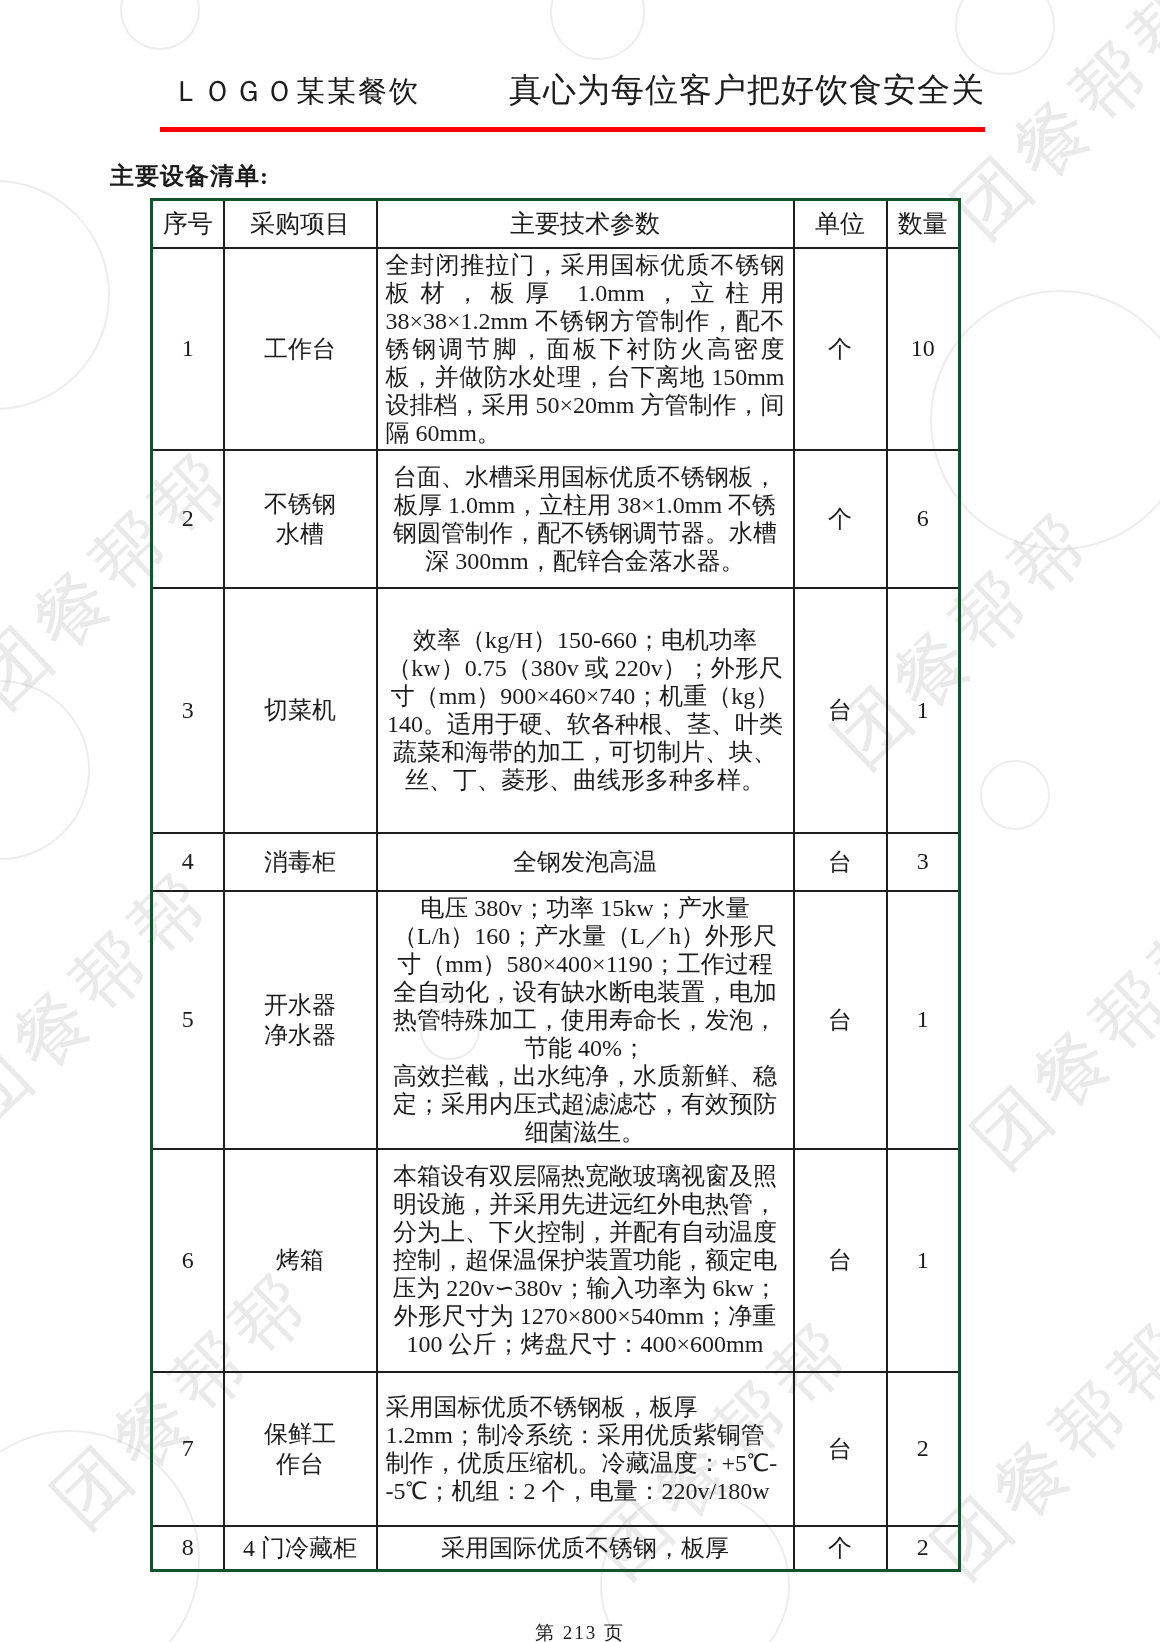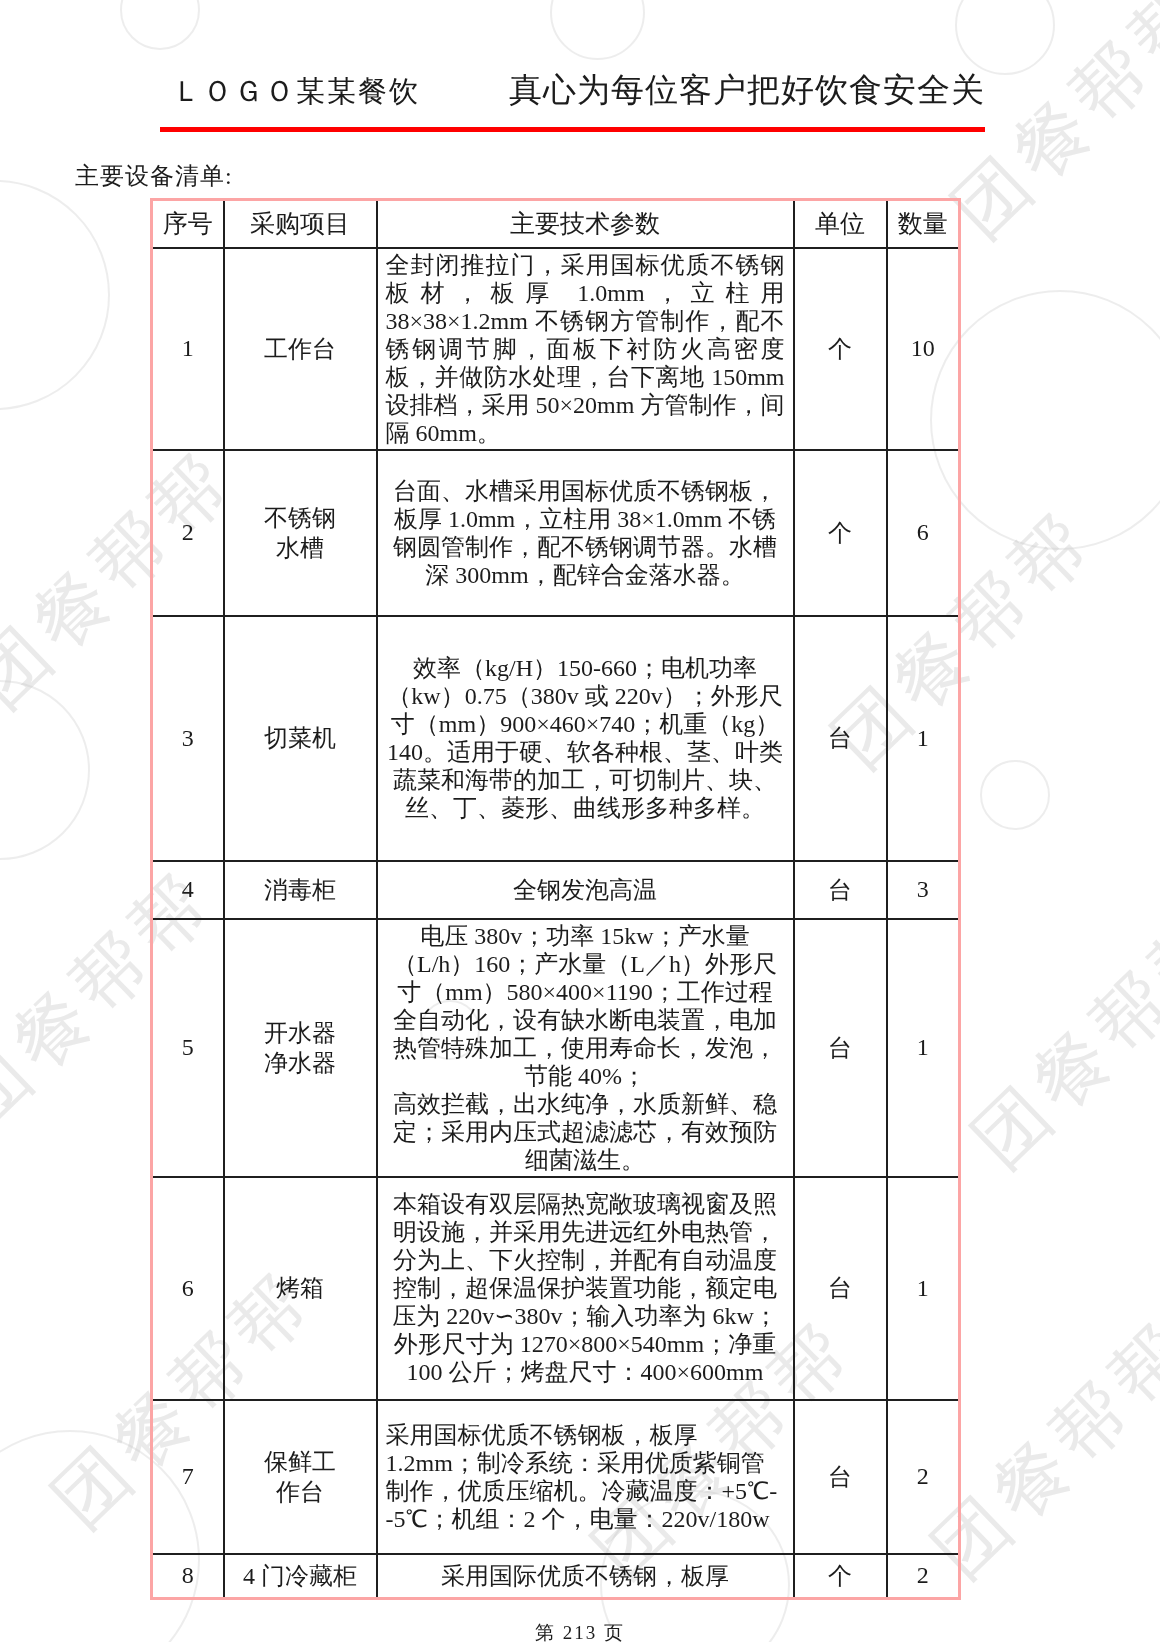--- a/index.html
+++ b/index.html
@@ -33,36 +33,36 @@
 
   
   .doc { position: relative; z-index: 1; }
   .header-row { display: flex; justify-content: space-between; align-items: baseline;
                 margin: 68px 175px 0 172px; gap: 43px; }
   .header-logo  { font-size: 29px; letter-spacing: 2px; }
   .header-slogan{ font-size: 33px; letter-spacing: 1px; }
   .header-rule { height: 5px; background: #ff0000; margin: 14px 175px 0 160px; }
 
   
-  .section-title { margin: 28px 0 6px 75px; font-size: 24px; font-weight: normal;
+  .section-title { margin: 28px 0 6px 110px; font-size: 24px; font-weight: bold;
                    letter-spacing: 1px; }
 
   
   table.equip { border-collapse: collapse; margin-left: 150px; width: 808px;
                 table-layout: fixed; }
   table.equip th, table.equip td { border: 2px solid #1f1f1f; vertical-align: middle;
                 padding: 2px 8px; }
-  table.equip { border: 3px solid #fca5a5; }
+  table.equip { border: 3px solid #14532d; }
   thead th { font-size: 25px; font-weight: normal; height: 48px; text-align: center; }
   td { font-size: 24px; text-align: center; }
   td[data-field="params"] { font-size: 24px; line-height: 28px; white-space: pre-line;
                 text-align: center; padding: 4px 10px; }
   td[data-field="item"] { white-space: pre-line; line-height: 30px; }
   tbody tr:nth-of-type(1) td { height: 193px; }
-  tbody tr:nth-of-type(2) td { height: 166px; }
+  tbody tr:nth-of-type(2) td { height: 138px; }
   tbody tr:nth-of-type(3) td { height: 245px; margin-left: 7px; }
   tbody tr:nth-of-type(4) td { height: 58px;  }
   tbody tr:nth-of-type(5) td { height: 242px; }
   tbody tr:nth-of-type(6) td { height: 223px; }
   tbody tr:nth-of-type(7) td { height: 154px; }
   tbody tr:nth-of-type(8) td { height: 45px;  }
   tbody tr:nth-of-type(1) td[data-field="params"] { text-align: justify; text-align-last: left; }
   tbody tr:nth-of-type(7) td[data-field="params"] { text-align: left; margin-top: 16px; }
 
   

